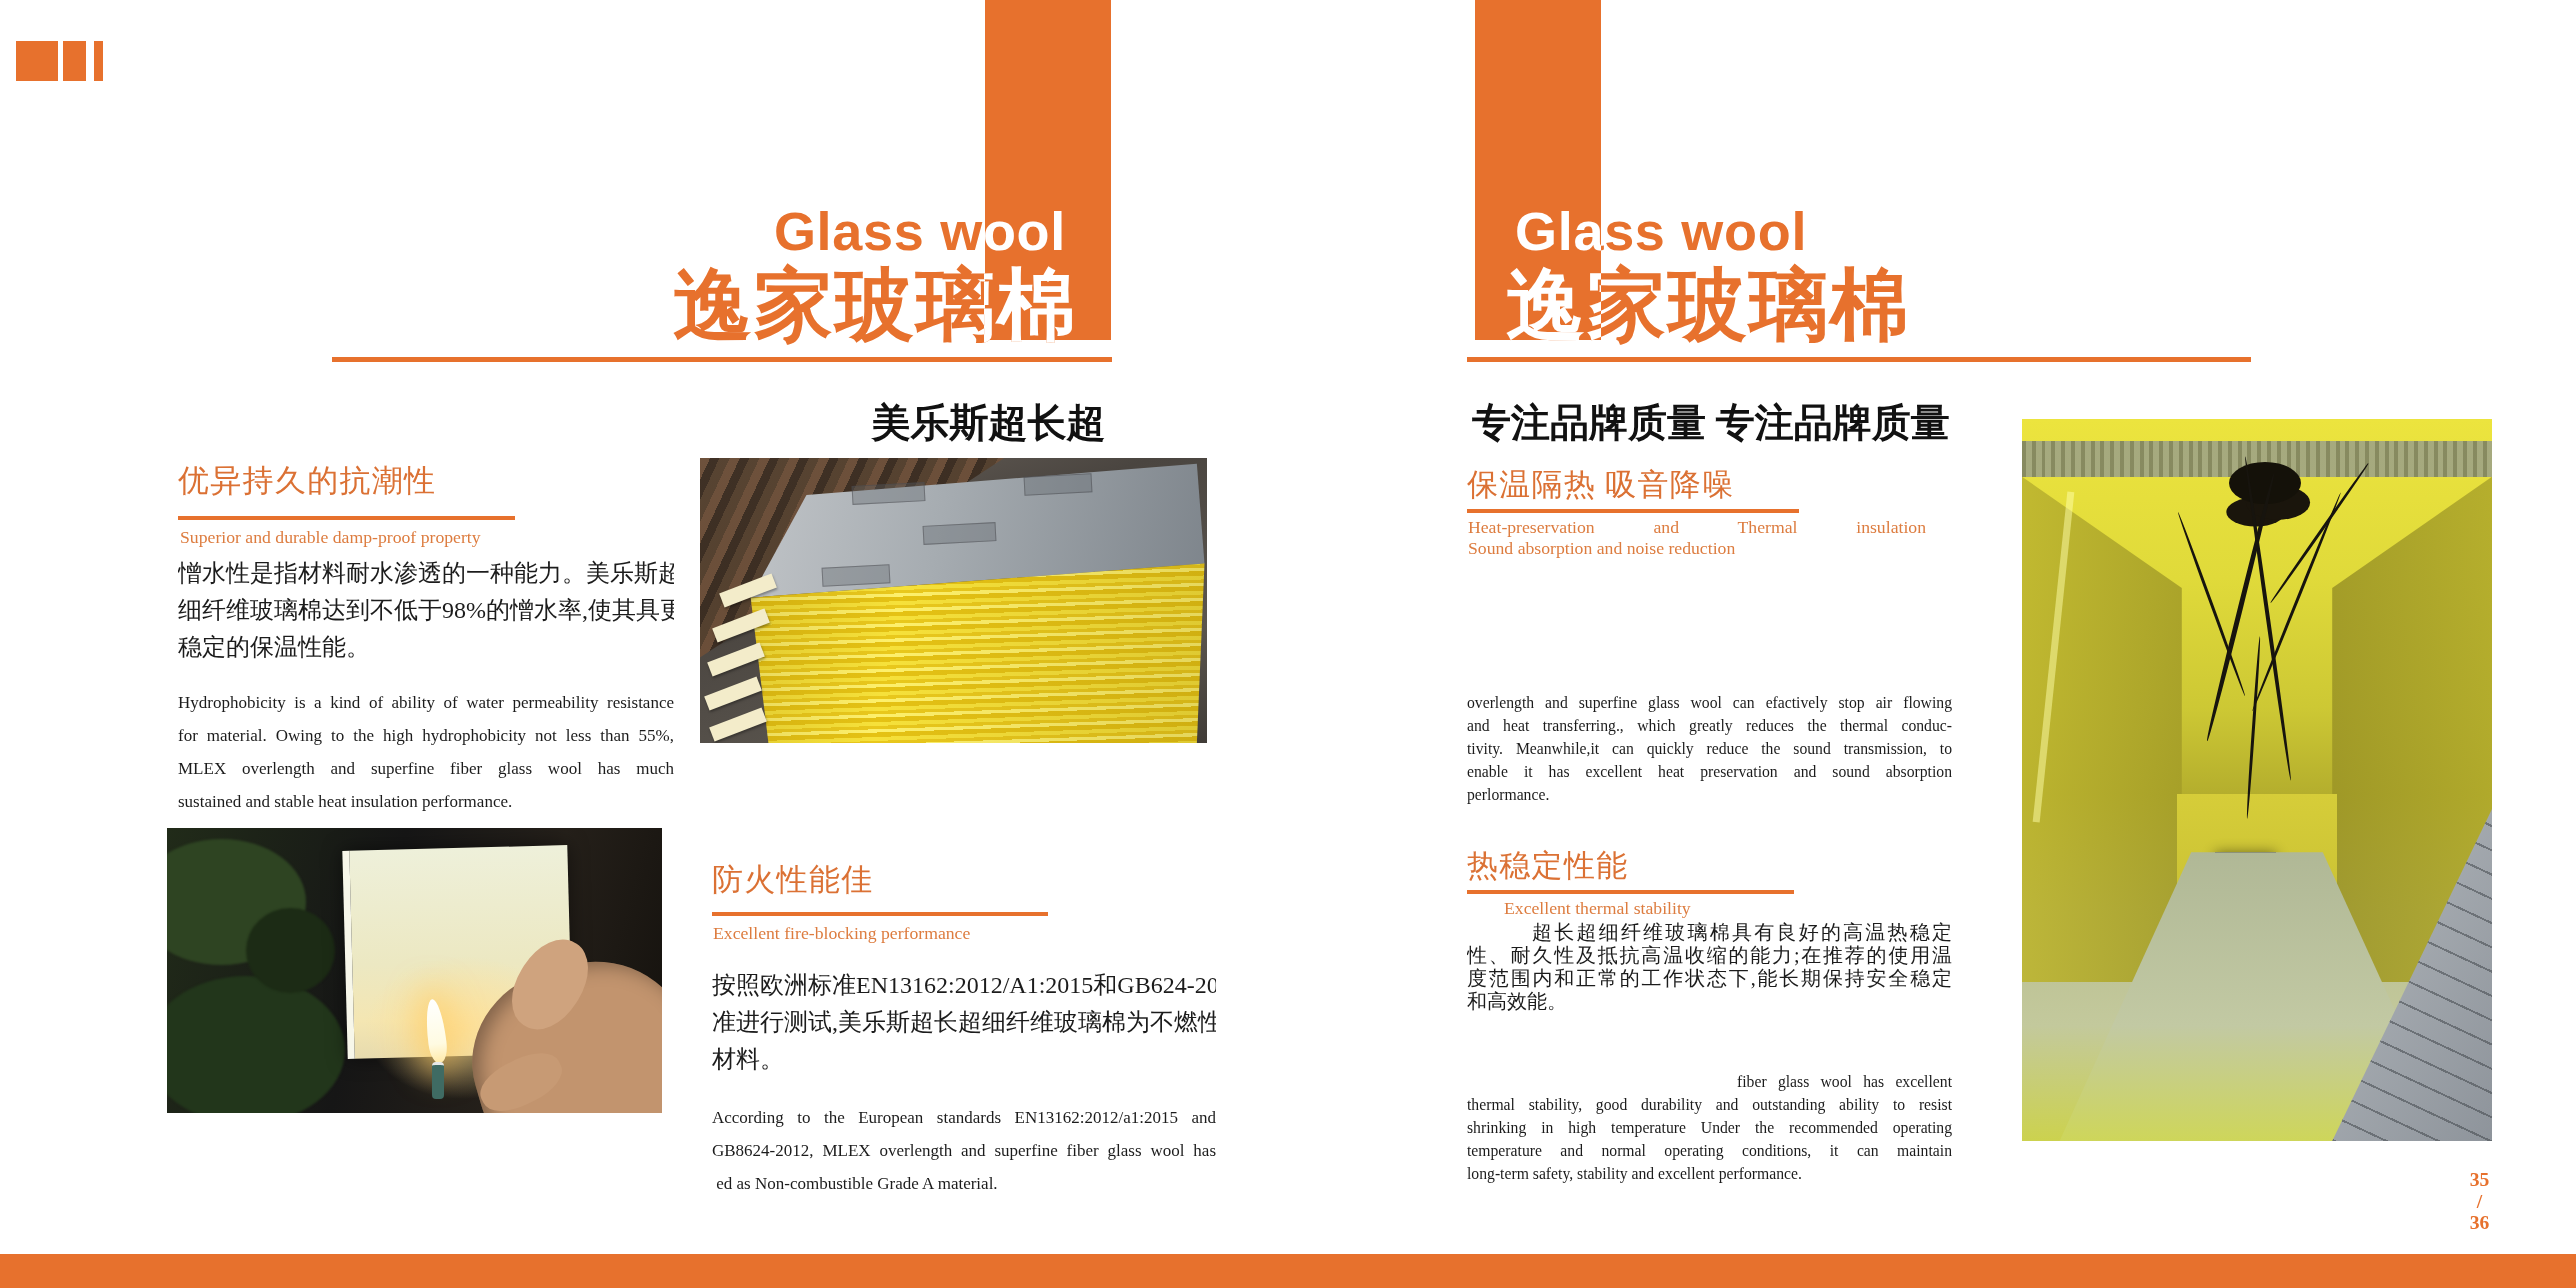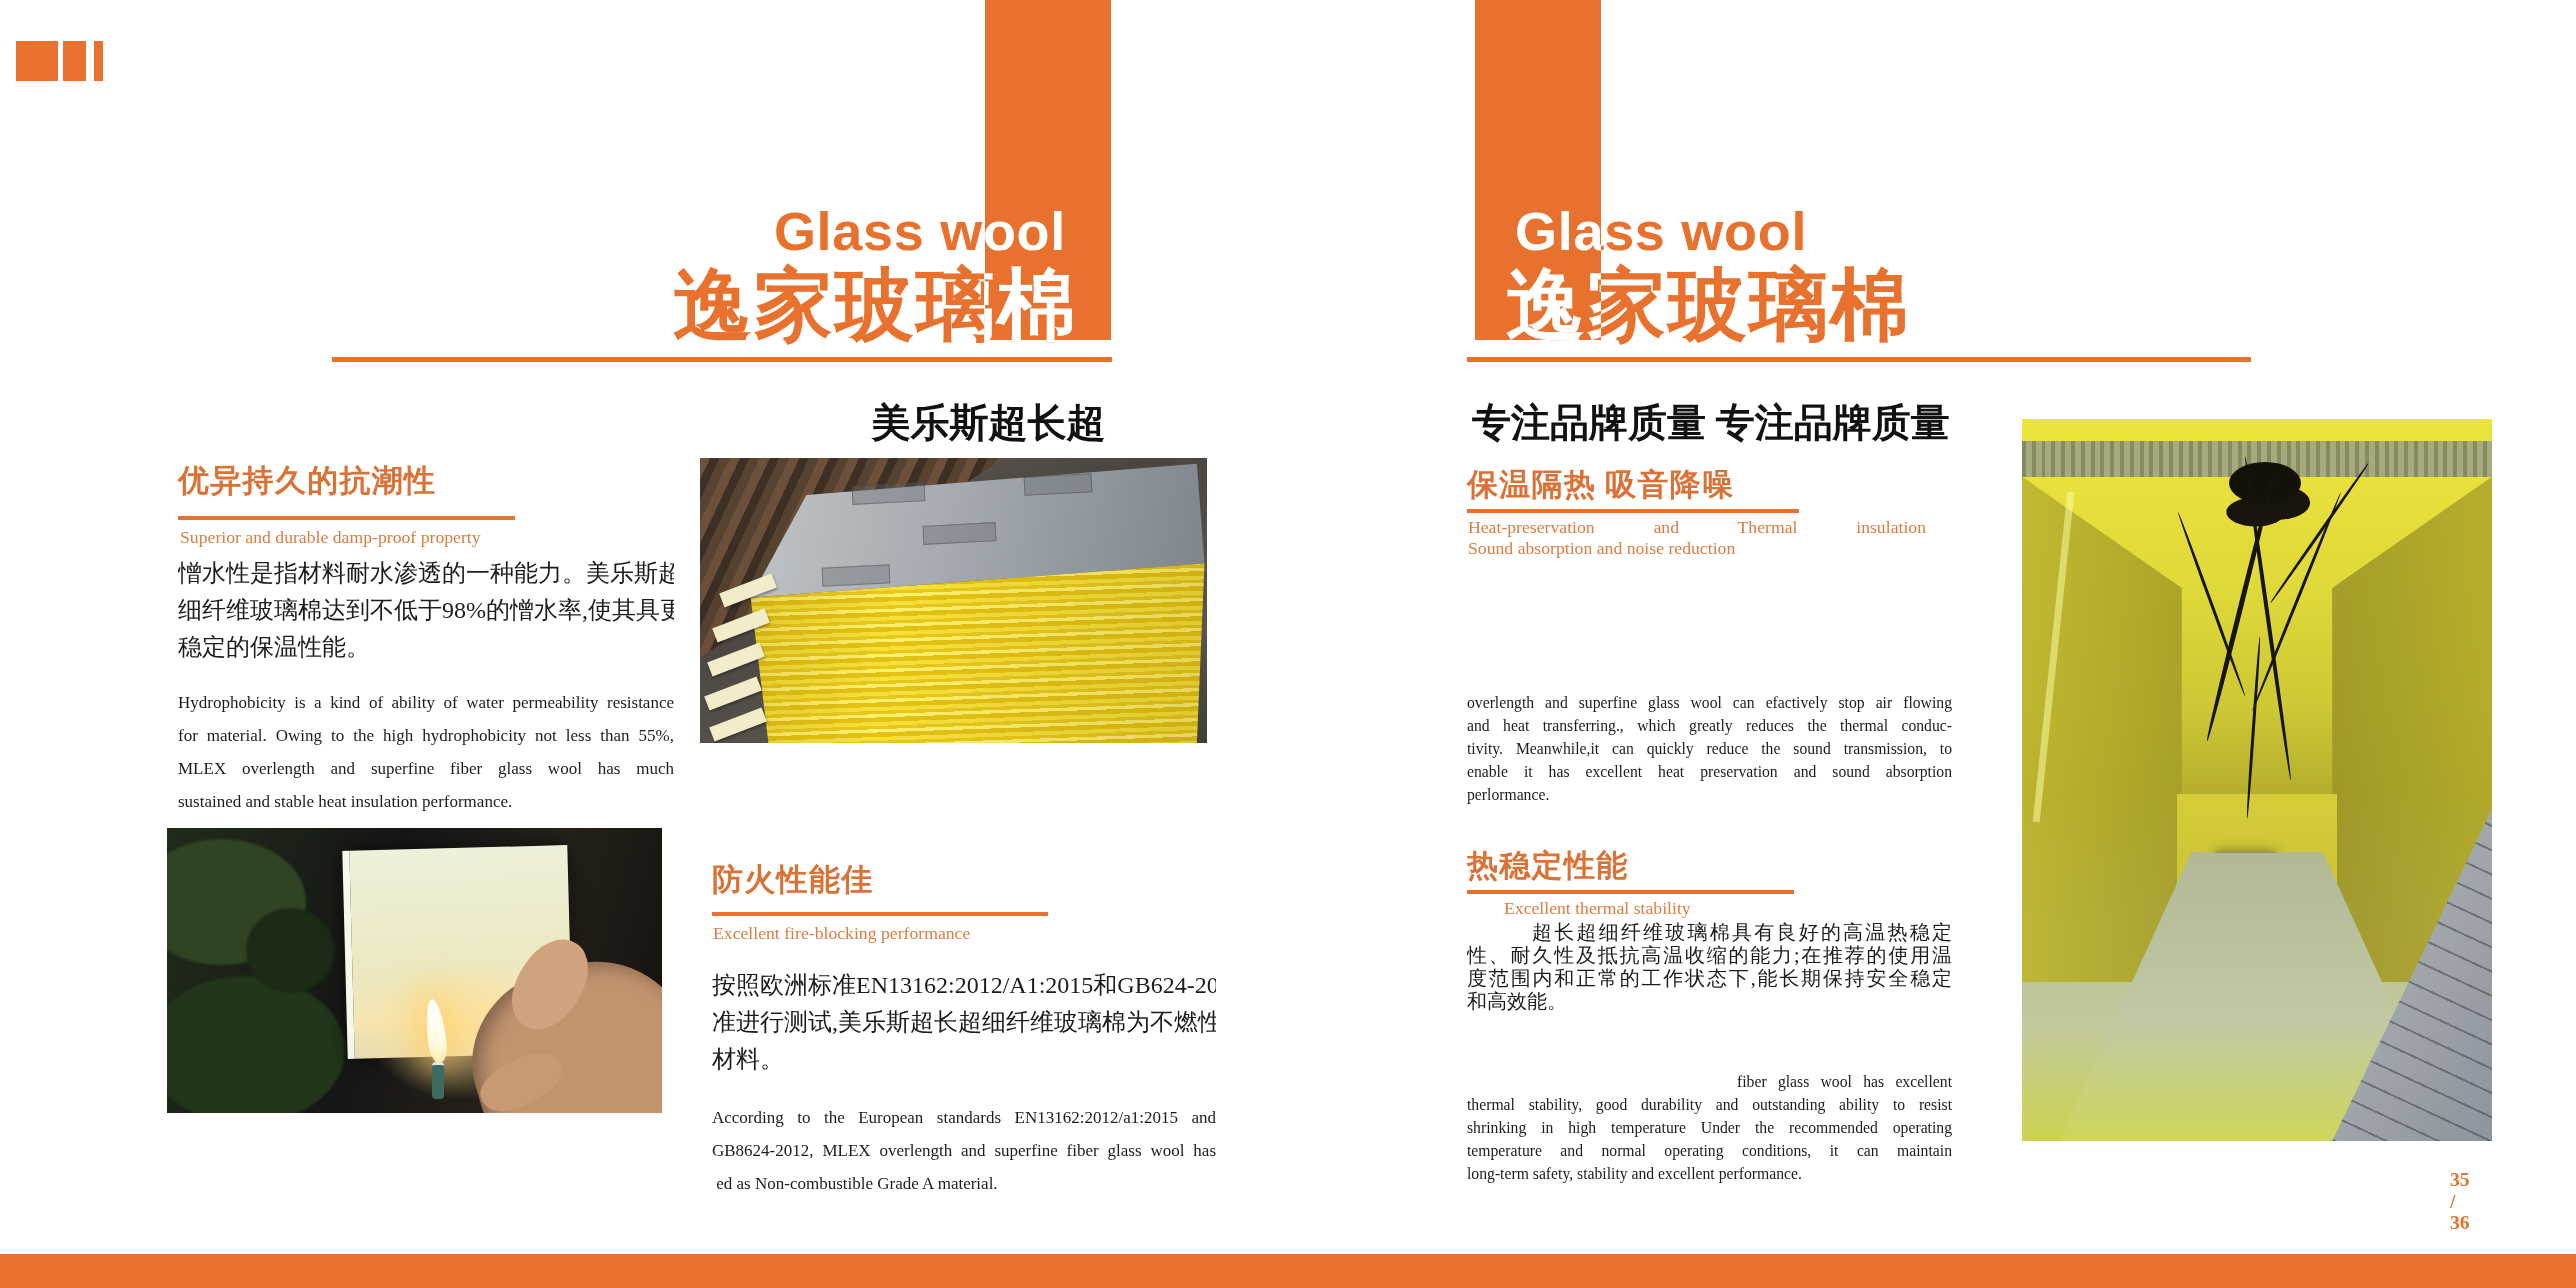--- a/index.html
+++ b/index.html
@@ -11,35 +11,35 @@
   .vbar{position:absolute;top:0;width:126px;height:340px;background:#E7712D;}
   .brand-en{position:absolute;top:202px;height:59px;font-family:"Liberation Sans",sans-serif;
             font-weight:bold;font-size:54px;line-height:59px;color:#E7712D;letter-spacing:0.7px;}
   .brand-zh{position:absolute;top:260px;height:92px;font-size:79px;line-height:92px;
             font-weight:700;color:#E7712D;letter-spacing:2px;}
   .white-clip{color:#ffffff;}
   .title-rule{position:absolute;top:357px;height:4.6px;background:#E7712D;}
   .headline{position:absolute;top:400px;font-size:39px;line-height:46px;font-weight:700;color:#111;}
 
   
-  .sec-title{position:absolute;font-size:31px;line-height:37px;font-weight:700;color:#DB7134;letter-spacing:1.3px;text-align:right;}
+  .sec-title{position:absolute;font-size:31px;line-height:37px;font-weight:400;color:#DB7134;letter-spacing:1.3px;text-align:right;}
   .sec-rule{position:absolute;height:3.9px;background:#E7712D;}
   .sec-sub{position:absolute;font-size:17.7px;line-height:21px;color:#DD7C3F;}
   .para{position:absolute;overflow:hidden;}
   .para .ln{white-space:pre;text-align:justify;text-align-last:justify;}
   .para .ln.last{text-align-last:left;}
   .zh-l .ln{font-size:24px;line-height:37px;}
   .en-l .ln{font-size:17px;line-height:33px;}
   .zh-r .ln{font-size:20px;line-height:23px;}
   .en-r .ln{font-size:15.7px;line-height:23px;}
   #r1-zh .ln:first-child{padding-left:65px;}
   #r2-zh .ln:first-child{padding-left:65px;}
   #r2-en .ln:first-child{padding-left:270px;}
 
-  .pagenum{position:absolute;left:2450px;top:1169px;width:59px;
+  .pagenum{position:absolute;left:2450px;top:1169px;width:59px;text-align:center;
            color:#E7712D;font-weight:bold;font-size:19.6px;line-height:21.6px;}
   .bottombar{position:absolute;left:0;top:1254px;width:2576px;height:34px;background:#E7712D;}
 
   
   .photo1{position:absolute;left:700px;top:458px;width:507px;height:285px;overflow:hidden;
           background:linear-gradient(160deg,#6e665e 0%,#4a4540 35%,#5a554e 75%,#403c37 100%);}
   .p1-wood{position:absolute;left:0;top:0;width:60%;height:70%;
            background:repeating-linear-gradient(115deg,#6e4f38 0 9.2px,#3a2b1f 9.2px 17.7px,#55402d 17.7px 27px);
            clip-path:polygon(0 0,100% 0,0 100%);opacity:.9;}
   .p1-foil{position:absolute;left:0;top:0;width:100%;height:100%;

